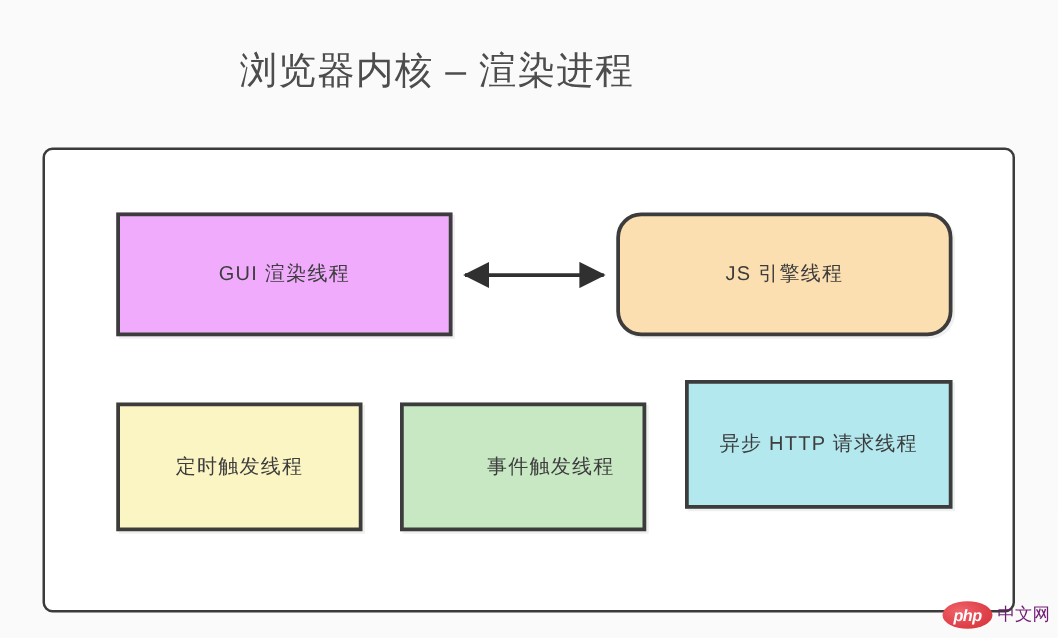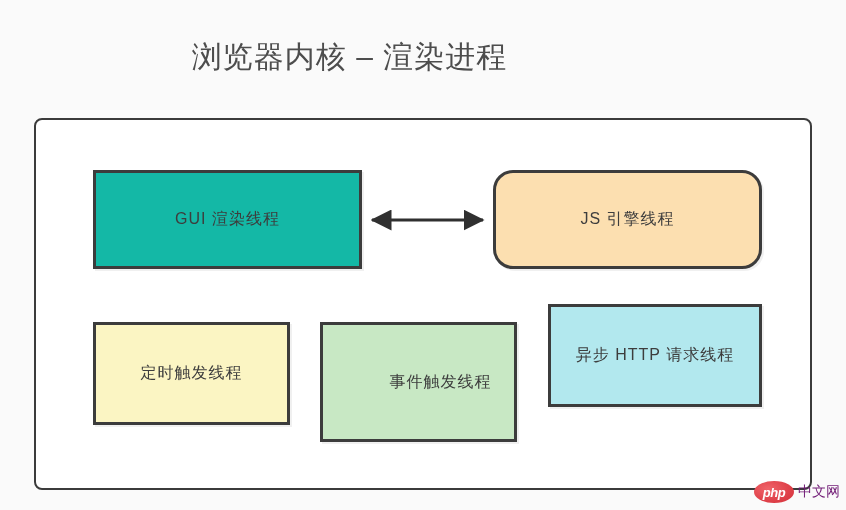--- a/index.html
+++ b/index.html
@@ -84,21 +84,21 @@
   #box-timer {
     left: 93px;
     top: 322px;
     width: 197px;
     height: 103px;
   }
   #box-event {
     left: 320px;
     top: 322px;
     width: 197px;
-    height: 120px;
+    height: 103px;
     padding-left: 44px;
   }
   #box-http {
     left: 548px;
     top: 304px;
     width: 214px;
     height: 103px;
   }
 
   
@@ -149,21 +149,21 @@
 </head>
 <body>
 
 <div id="canvas">
 
   <div class="diagram-title">浏览器内核 – 渲染进程</div>
 
   <div class="process-container">
   </div>
 
-  <div class="thread-box" id="box-gui" style="background:#14b8a6;">
+  <div class="thread-box" id="box-gui" style="background:#f0abfc;">
     <span class="thread-label">GUI 渲染线程</span>
   </div>
 
   <div class="connector">
     <svg width="131" height="34" viewBox="0 0 131 34" xmlns="http://www.w3.org/2000/svg">
       <defs>
         <marker id="arrowEnd" markerWidth="7" markerHeight="7" refX="6.5" refY="3.5" orient="auto" markerUnits="strokeWidth">
           <path d="M0,0 L7,3.5 L0,7 z" fill="#303030"></path>
         </marker>
         <marker id="arrowStart" markerWidth="7" markerHeight="7" refX="0.5" refY="3.5" orient="auto" markerUnits="strokeWidth">

